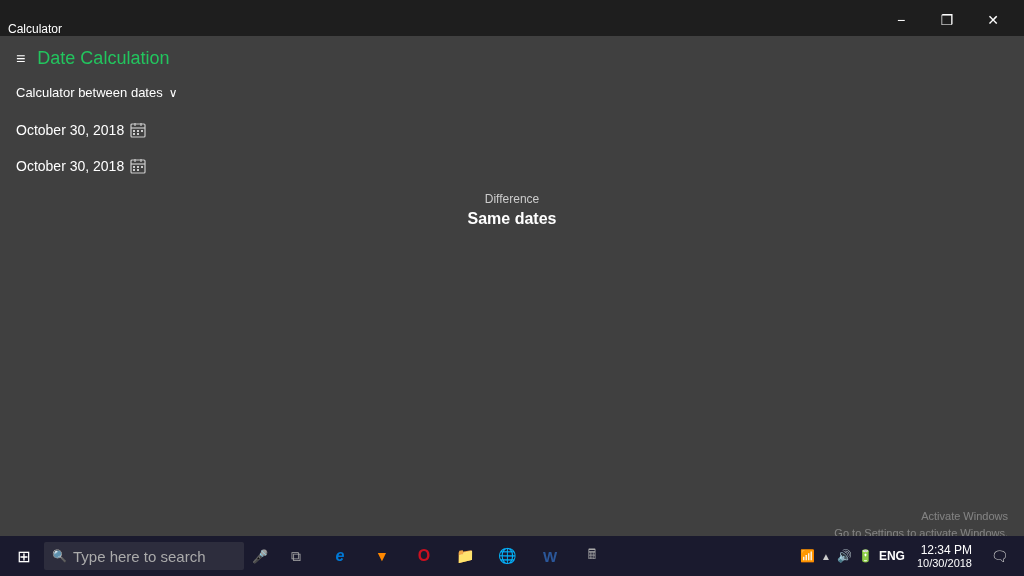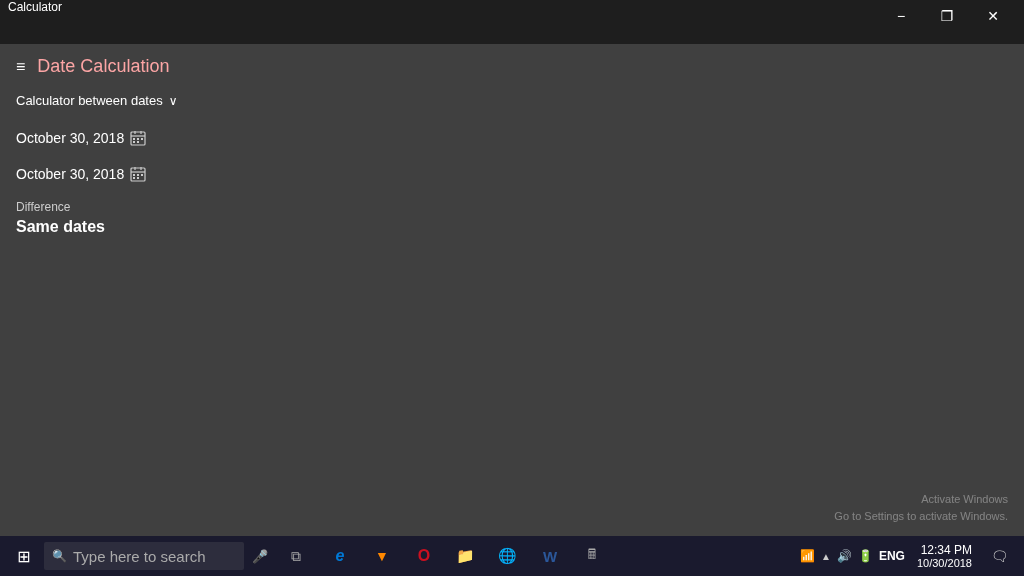--- a/index.html
+++ b/index.html
@@ -8,24 +8,24 @@
       height: 576px;
       background: #4a4a4a;
       font-family: 'Segoe UI', Arial, sans-serif;
       overflow: hidden;
       position: relative;
     }
 
     
     .title-bar {
       width: 100%;
-      height: 44px;
+      height: 36px;
       background: #1e1e1e;
       display: flex;
-      align-items: flex-start;
+      align-items: flex-end;
       justify-content: space-between;
       padding: 0 8px;
     }
     .title-bar-left {
       display: flex;
       align-items: center;
       gap: 8px;
     }
     .title-bar-title {
       color: #ffffff;
@@ -65,21 +65,21 @@
       align-items: center;
       gap: 12px;
       background: #404040;
     }
     .hamburger-icon {
       color: #ffffff;
       font-size: 16px;
       cursor: pointer;
     }
     .app-title {
-      color: #fca5a5;
+      color: #22c55e;
       font-size: 18px;
       font-weight: 300;
     }
 
     
     .app-content {
       padding: 8px 16px;
       flex: 1;
     }
 
@@ -124,36 +124,37 @@
       cursor: pointer;
       width: 20px;
       height: 20px;
       display: flex;
       align-items: center;
       justify-content: center;
     }
 
     .difference-section {
       margin-top: 4px;
+      text-align: center;
     }
     .difference-label {
       color: #cccccc;
       font-size: 12px;
       margin-bottom: 4px;
     }
     .difference-value {
       color: #ffffff;
       font-size: 16px;
       font-weight: 600;
     }
 
     
     .watermark {
       position: absolute;
-      bottom: 52px;
+      bottom: 35px;
       right: 16px;
       text-align: right;
       color: rgba(255,255,255,0.35);
       font-size: 11px;
       line-height: 1.5;
       pointer-events: none;
     }
 
     
     .taskbar {

